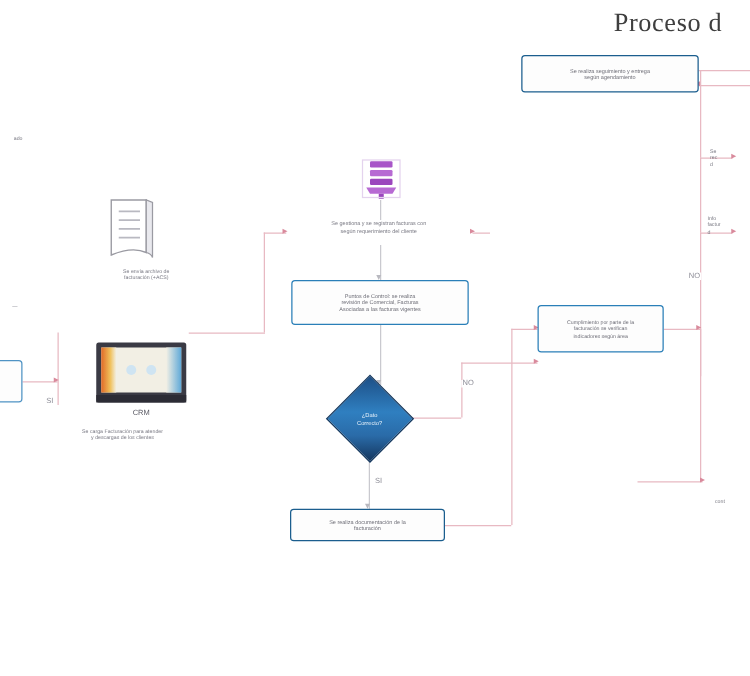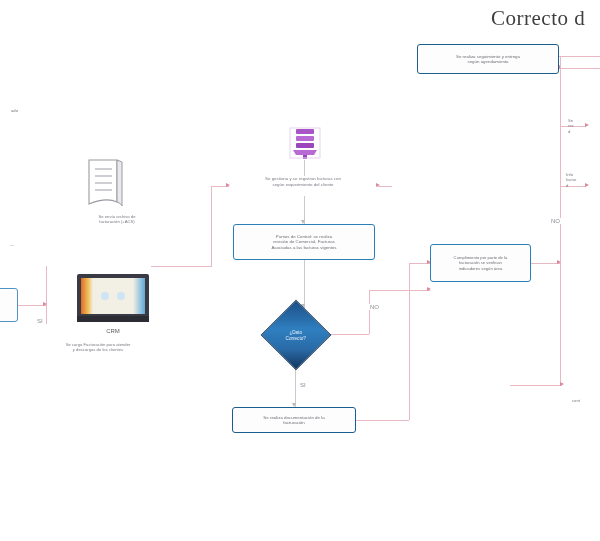--- a/index.html
+++ b/index.html
@@ -100,21 +100,21 @@
     filter:blur(.4px);
     white-space:pre-line;
     line-height:1.3;
   }
 </style>
 </head>
 <body>
 
 <div id="canvas">
 
-  <div class="title" style="left:491px;top:6px;">Correcto d</div>
+  <div class="title" style="left:491px;top:6px;">Proceso d</div>
 
   <div class="edge h" style="left:559px;top:56px;width:41px;"></div>
   <div class="edge h" style="left:559px;top:68px;width:41px;"></div>
   <div class="arrow left" style="left:556px;top:65px;"></div>
 
   <div class="edge v" style="left:560px;top:56px;height:70px;"></div>
   <div class="edge h" style="left:560px;top:126px;width:26px;"></div>
   <div class="arrow right" style="left:585px;top:123px;"></div>
 
   <div class="edge v" style="left:560px;top:126px;height:60px;"></div>

